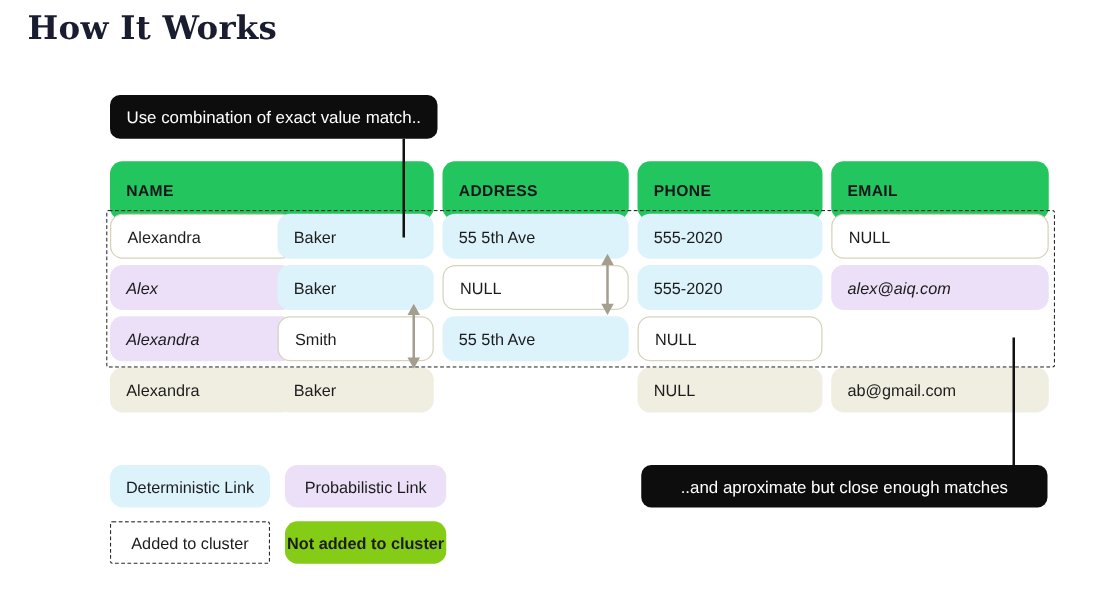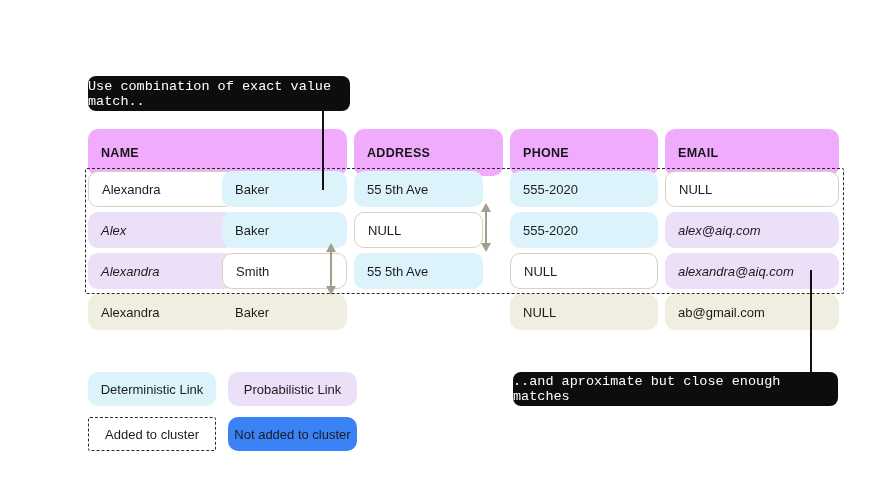--- a/index.html
+++ b/index.html
@@ -1,57 +1,58 @@
 <!DOCTYPE html>
 <html><head>
 <meta charset="utf-8">
 <style>
   html,body{margin:0;padding:0;background:#ffffff;}
   .canvas{position:relative;width:876px;height:489px;background:#ffffff;overflow:hidden;
           font-family:"Liberation Sans","DejaVu Sans",sans-serif;}
   .page-title{position:absolute;left:22px;top:8px;font-family:"DejaVu Serif","Liberation Serif",serif;
           font-weight:700;font-size:26px;color:#191d2f;letter-spacing:.2px;}
   .tooltip{position:absolute;background:#0d0d0d;color:#ffffff;border-radius:8px;
-          display:flex;align-items:center;justify-content:center;font-size:13.5px;z-index:6;font-family:Liberation Mono, monospace;}
+          display:flex;align-items:center;justify-content:center;font-size:13.5px;z-index:6;}
   .tt-top{left:88px;top:76px;width:262px;height:35px;}
   .tt-bottom{left:513px;top:372px;width:325px;height:34px;}
   .vline{position:absolute;width:1.5px;background:#111;z-index:5;}
   .vline1{left:322px;top:111px;height:79px;}
   .vline2{left:810px;top:270px;height:102px;}
-  .hcell{position:absolute;top:129px;height:47px;background:#f0abfc;border-radius:10px;
+  .hcell{position:absolute;top:129px;height:47px;background:#22c55e;border-radius:10px;
           display:flex;align-items:center;padding:0 13px;box-sizing:border-box;
           font-weight:700;font-size:12.5px;color:#15161c;letter-spacing:.3px;z-index:1;}
   .h-name{left:88px;width:259px;} .h-address{left:354px;width:149px;}
   .h-phone{left:510px;width:148px;} .h-email{left:665px;width:174px;}
   .cell{position:absolute;height:36px;border-radius:10px;display:flex;align-items:center;
           padding:0 13px;box-sizing:border-box;font-size:13px;color:#1c1c1c;z-index:2;}
-  .col1{left:88px;width:147px;} .col2{left:222px;width:125px;} .col3{left:354px;width:129px;}
+  .col1{left:88px;width:147px;} .col2{left:222px;width:125px;} .col3{left:354px;width:149px;}
   .col4{left:510px;width:148px;} .col5{left:665px;width:174px;}
   .row1{top:171px;} .row2{top:212px;} .row3{top:253px;} .row4{top:294px;}
   .t-blue{background:#dcf3fb;}
   .t-purple{background:#ecdff8;font-style:italic;}
   .t-cream{background:#f0eee1;}
   .t-white{background:#ffffff;border:1px solid #d8d2bb;}
   .cluster{position:absolute;left:85px;top:168px;width:757px;height:124px;
           border:1.5px dashed #2b2b2b;border-radius:2px;z-index:3;}
   .dblarrow{position:absolute;z-index:4;}
   .da1{left:479px;top:203px;}
   .da2{left:324px;top:243px;}
   .lbox{position:absolute;height:34px;border-radius:10px;display:flex;align-items:center;
           justify-content:center;font-size:13px;color:#1c1c1c;box-sizing:border-box;}
   .l-det{left:88px;top:372px;width:128px;background:#dcf3fb;}
   .l-prob{left:228px;top:372px;width:129px;background:#ecdff8;}
   .l-added{left:88px;top:417px;width:128px;background:#ffffff;border:1.5px dashed #2b2b2b;border-radius:2px;}
-  .l-not{left:228px;top:417px;width:129px;background:#3b82f6;}
+  .l-not{left:228px;top:417px;width:129px;background:#84cc16;font-weight:bold;}
 </style>
 </head>
 <body>
 
 <div class="canvas">
 
+  <div class="page-title">How It Works</div>
 
   <div class="tooltip tt-top">Use combination of exact value match..</div>
   <div class="vline vline1"></div>
 
   <div class="hcell h-name">NAME</div>
   <div class="hcell h-phone">PHONE</div>
   <div class="hcell h-address">ADDRESS</div>
   <div class="hcell h-email">EMAIL</div>
 
   <div class="cell col1 row1 t-white">Alexandra</div>
@@ -63,21 +64,20 @@
   <div class="cell col1 row2 t-purple">Alex</div>
   <div class="cell col2 row2 t-blue">Baker</div>
   <div class="cell col3 row2 t-white">NULL</div>
   <div class="cell col4 row2 t-blue">555-2020</div>
   <div class="cell col5 row2 t-purple">alex@aiq.com</div>
 
   <div class="cell col1 row3 t-purple">Alexandra</div>
   <div class="cell col2 row3 t-white">Smith</div>
   <div class="cell col3 row3 t-blue">55 5th Ave</div>
   <div class="cell col4 row3 t-white">NULL</div>
-  <div class="cell col5 row3 t-purple">alexandra@aiq.com</div>
 
   <div class="cell col1 row4 t-cream">Alexandra</div>
   <div class="cell col2 row4 t-cream">Baker</div>
   <div class="cell col4 row4 t-cream">NULL</div>
   <div class="cell col5 row4 t-cream">ab@gmail.com</div>
 
   <div class="cluster"></div>
 
   <svg class="dblarrow da1" width="14" height="49" viewBox="0 0 14 49">
     <line x1="7" y1="7" x2="7" y2="42" stroke="#a39e8d" stroke-width="2"></line>

